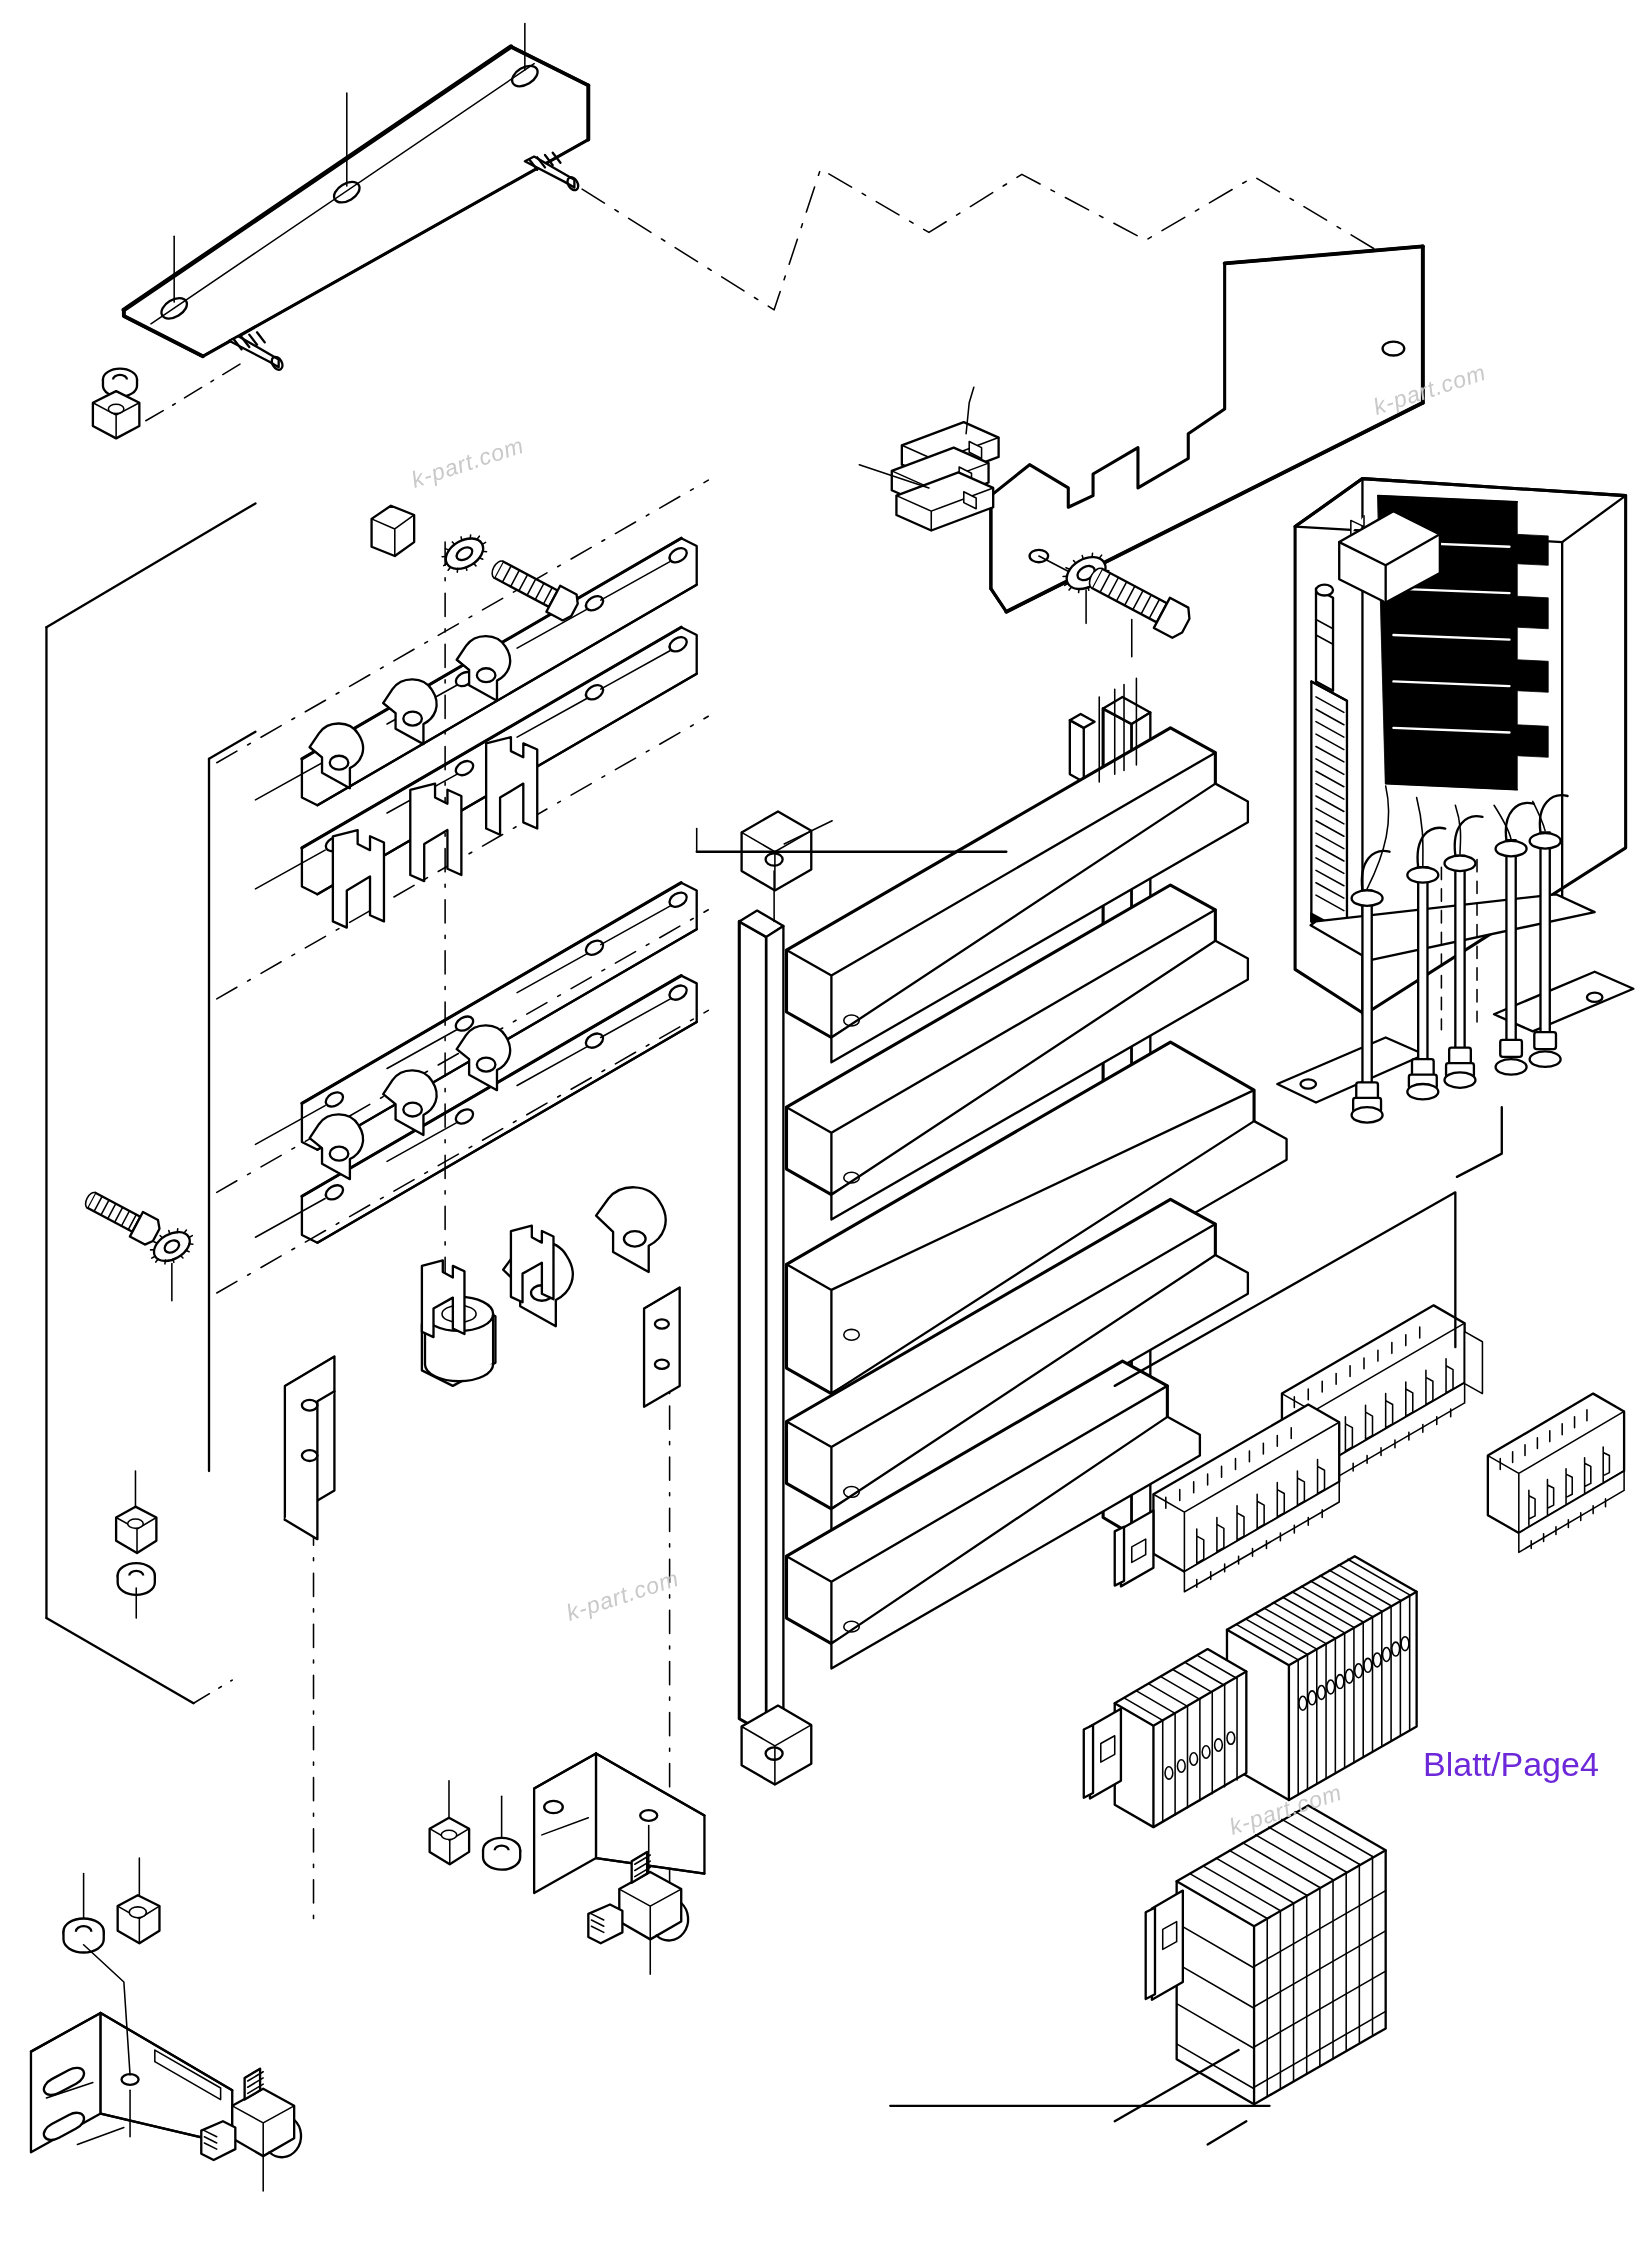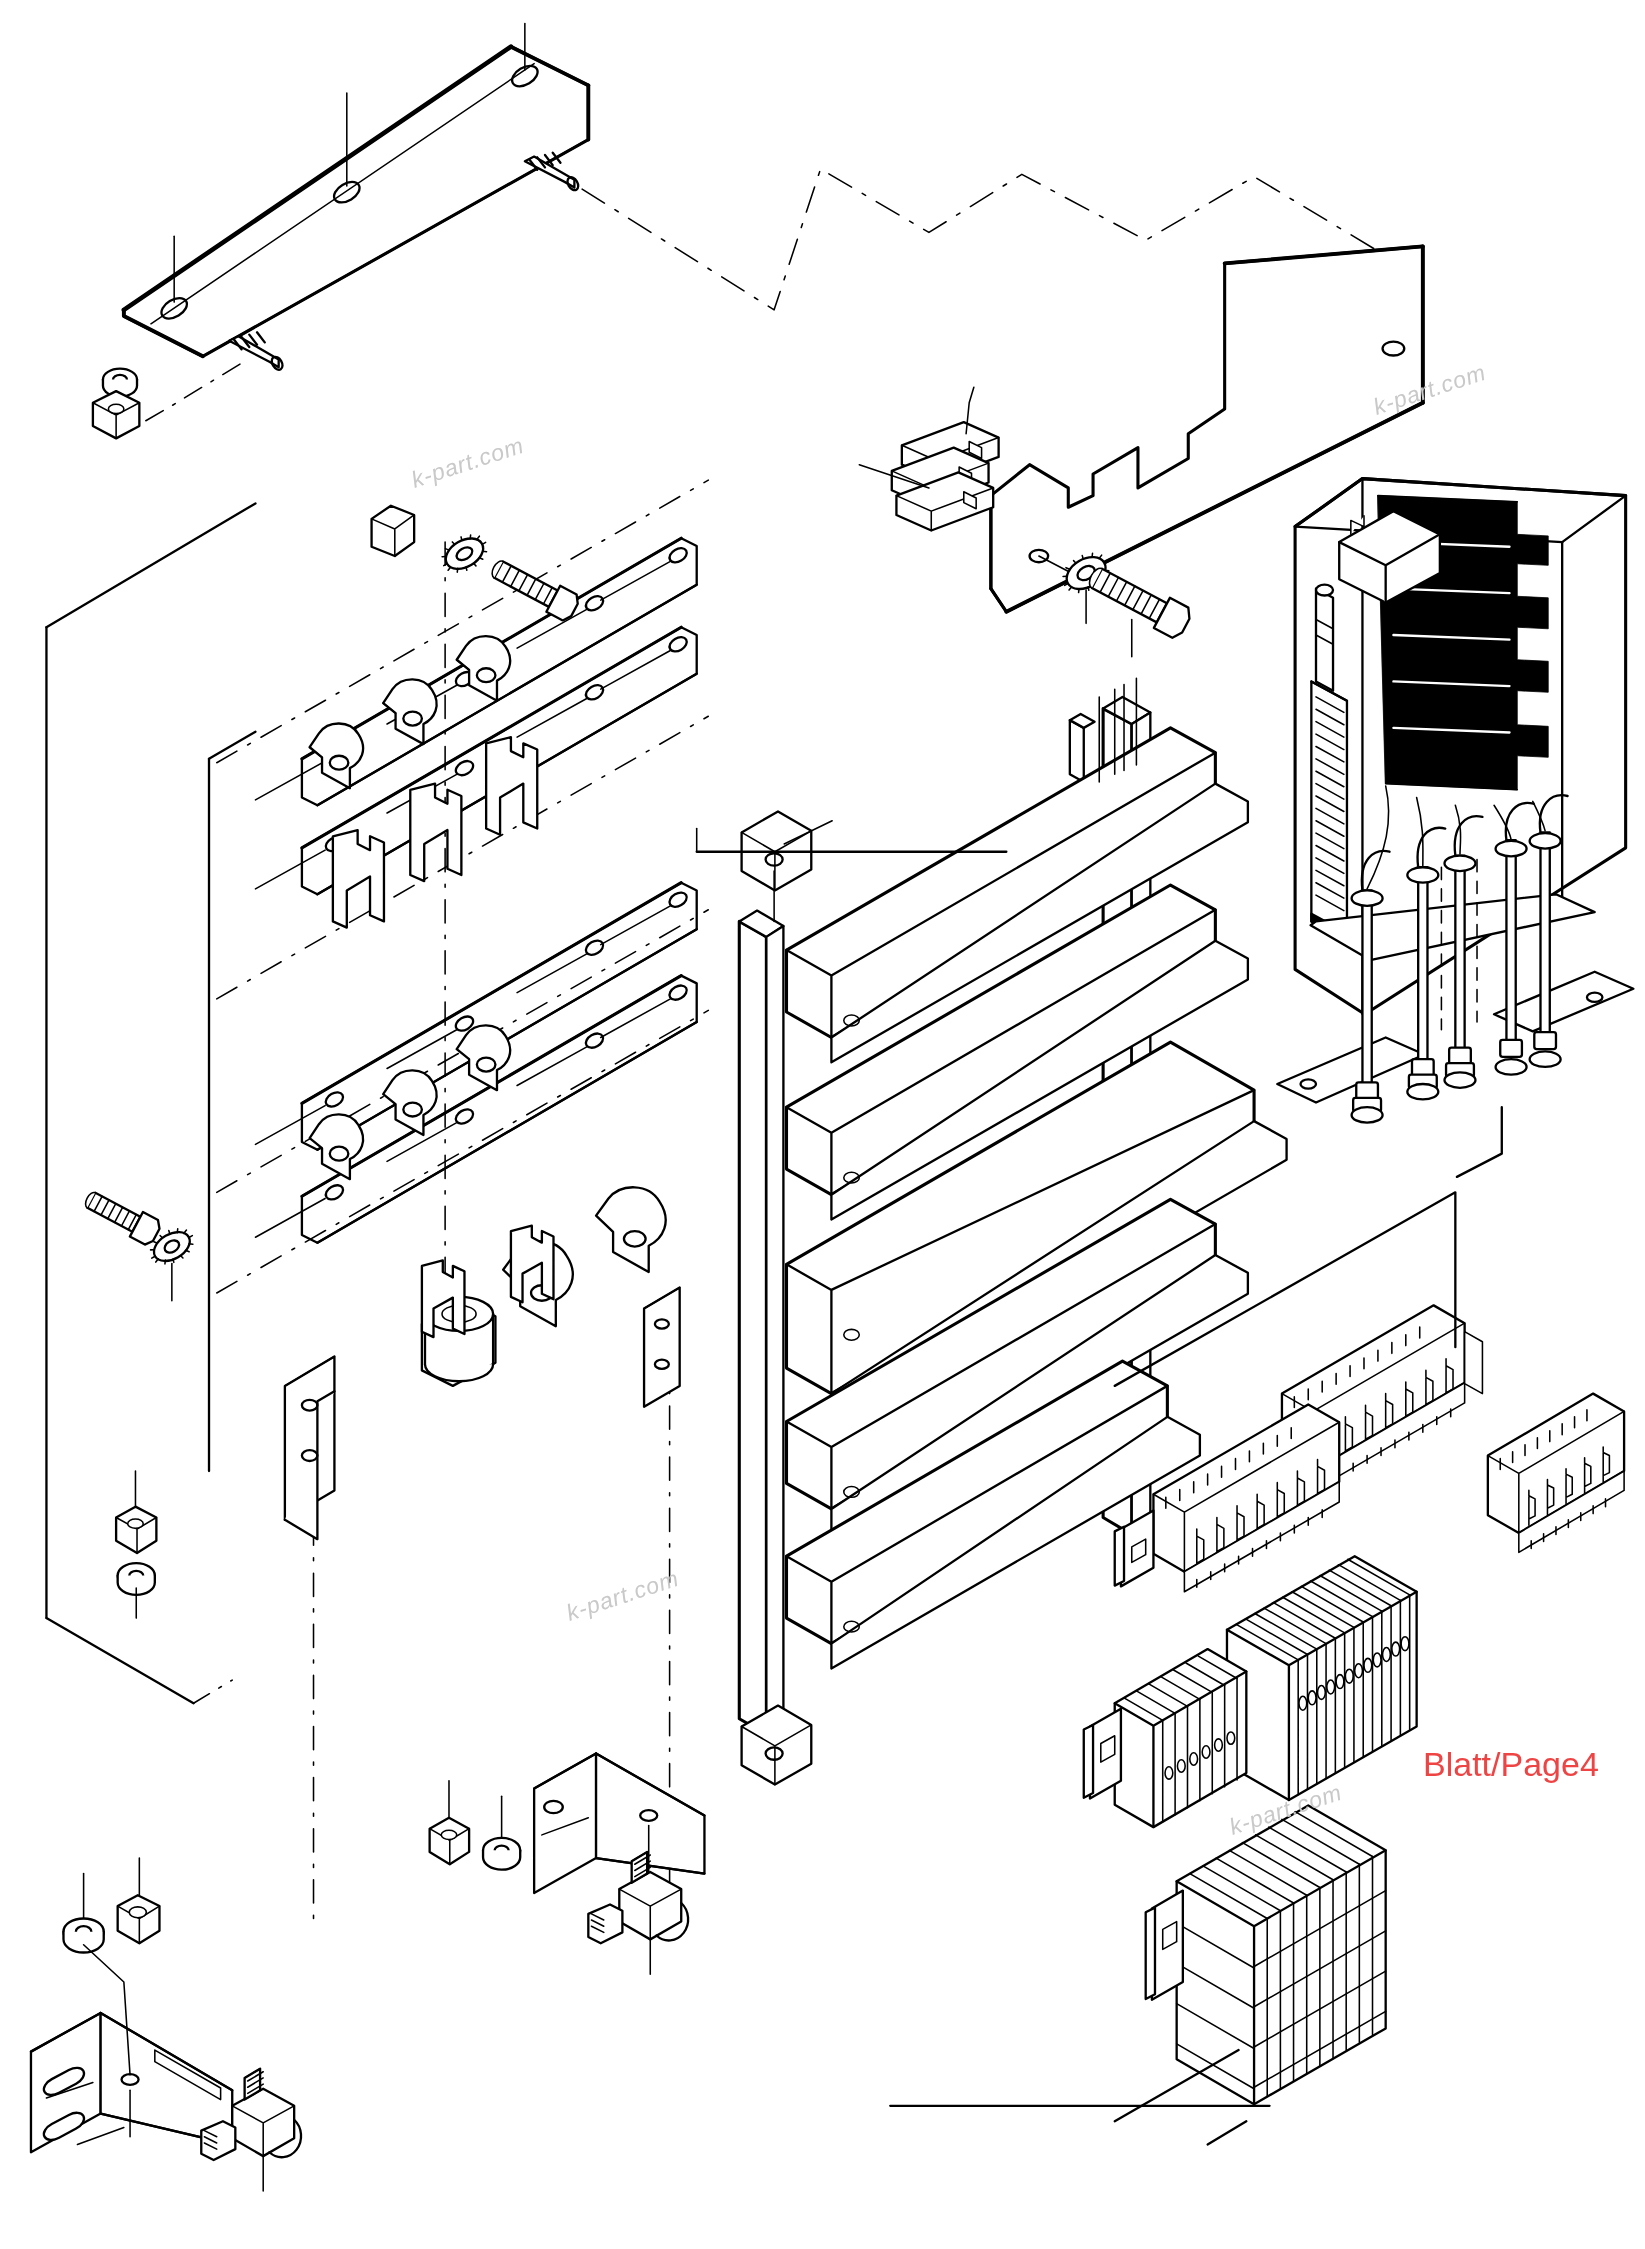--- a/index.html
+++ b/index.html
@@ -17,21 +17,21 @@
     white-space:nowrap;
     transform-origin:left top;
     user-select:none;
   }
   #page-label{
     position:absolute;
     left:1423px;
     top:1745px;
     font-family:"Liberation Sans",sans-serif;
     font-size:34px;
-    color:#ef4444;
+    color:#6d28d9;
     white-space:nowrap;
   }
 </style>
 </head>
 <body>
 
 <div id="page">
 
 <svg id="art" viewBox="0 0 2125 2906" xmlns="http://www.w3.org/2000/svg">
   <rect x="0" y="0" width="2125" height="2906" fill="#ffffff"></rect>

